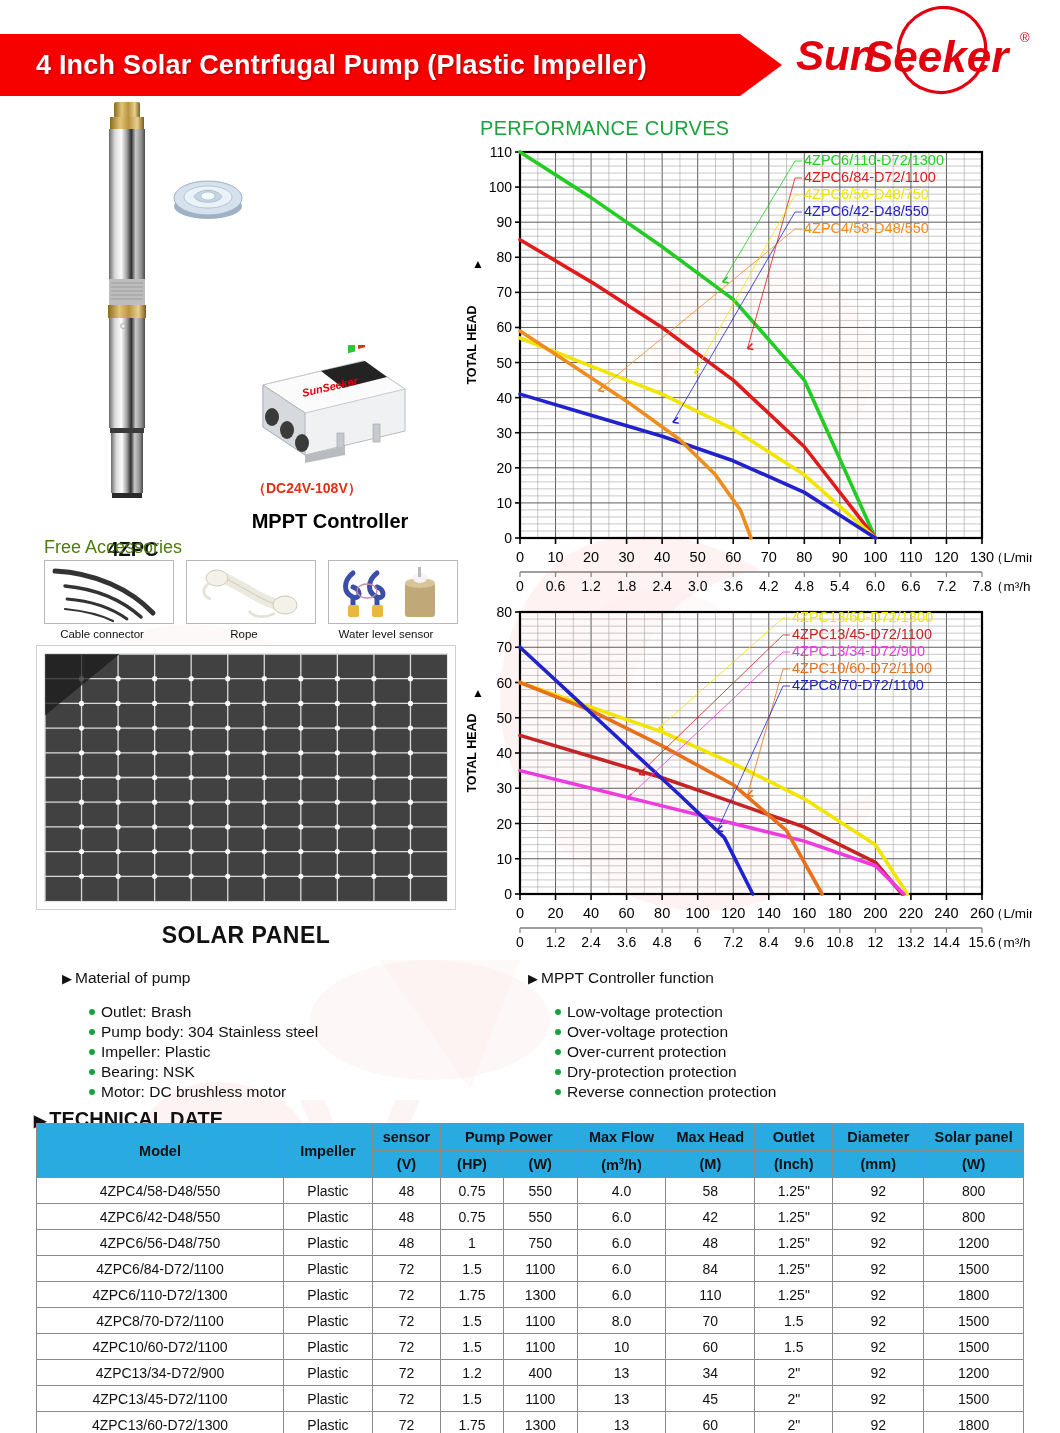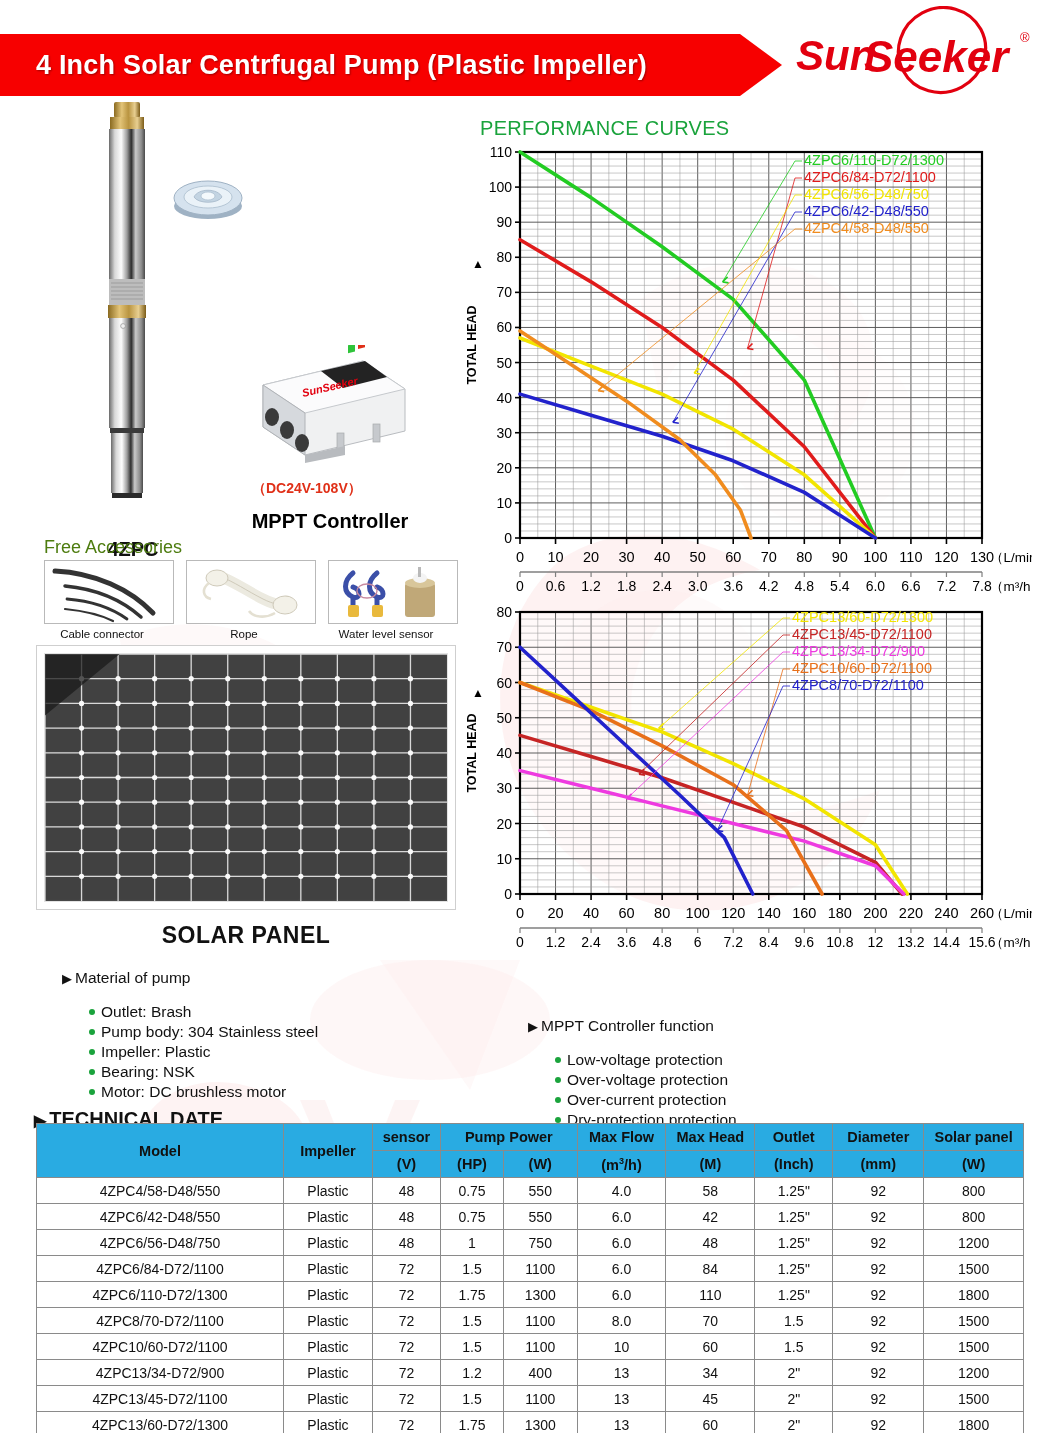--- a/index.html
+++ b/index.html
@@ -46,21 +46,21 @@
   .chart2{position:absolute;left:462px;top:600px;width:570px;height:355px;}
 
   
   .feat{position:absolute;font-size:15.5px;color:#111;line-height:20px;}
   .feat .hd{font-weight:normal;}
   .feat .hd .tri{font-size:13px;margin-right:3px;}
   .feat ul{list-style:none;margin:13px;padding:0 0 0 14px;}
   .feat li{position:relative;padding-left:12px;}
   .feat li .dot{position:absolute;left:0;top:7px;width:6px;height:6px;border-radius:50%;background:#1aa33c;}
   .featL{left:62px;top:968px;}
-  .featR{left:528px;top:1016px;}
+  .featR{left:528px;top:968px;}
 
   
   .tech-hd{position:absolute;left:34px;top:1108px;font-size:20px;font-weight:bold;color:#111;}
   .tech-hd .tri{font-size:16px;margin-right:3px;}
   table.tech{position:absolute;left:36px;top:1123px;width:988px;border-collapse:collapse;
     font-size:14px;color:#111;table-layout:fixed;}
   table.tech th,table.tech td{border:1px solid #8a8a8a;text-align:center;padding:0;}
   table.tech thead th{background:#29ABE2;color:#111;font-weight:bold;font-size:14.5px;height:26px;}
   table.tech tbody td{height:25px;background:#fff;font-weight:normal;}
   .sup{font-size:9px;vertical-align:super;}

